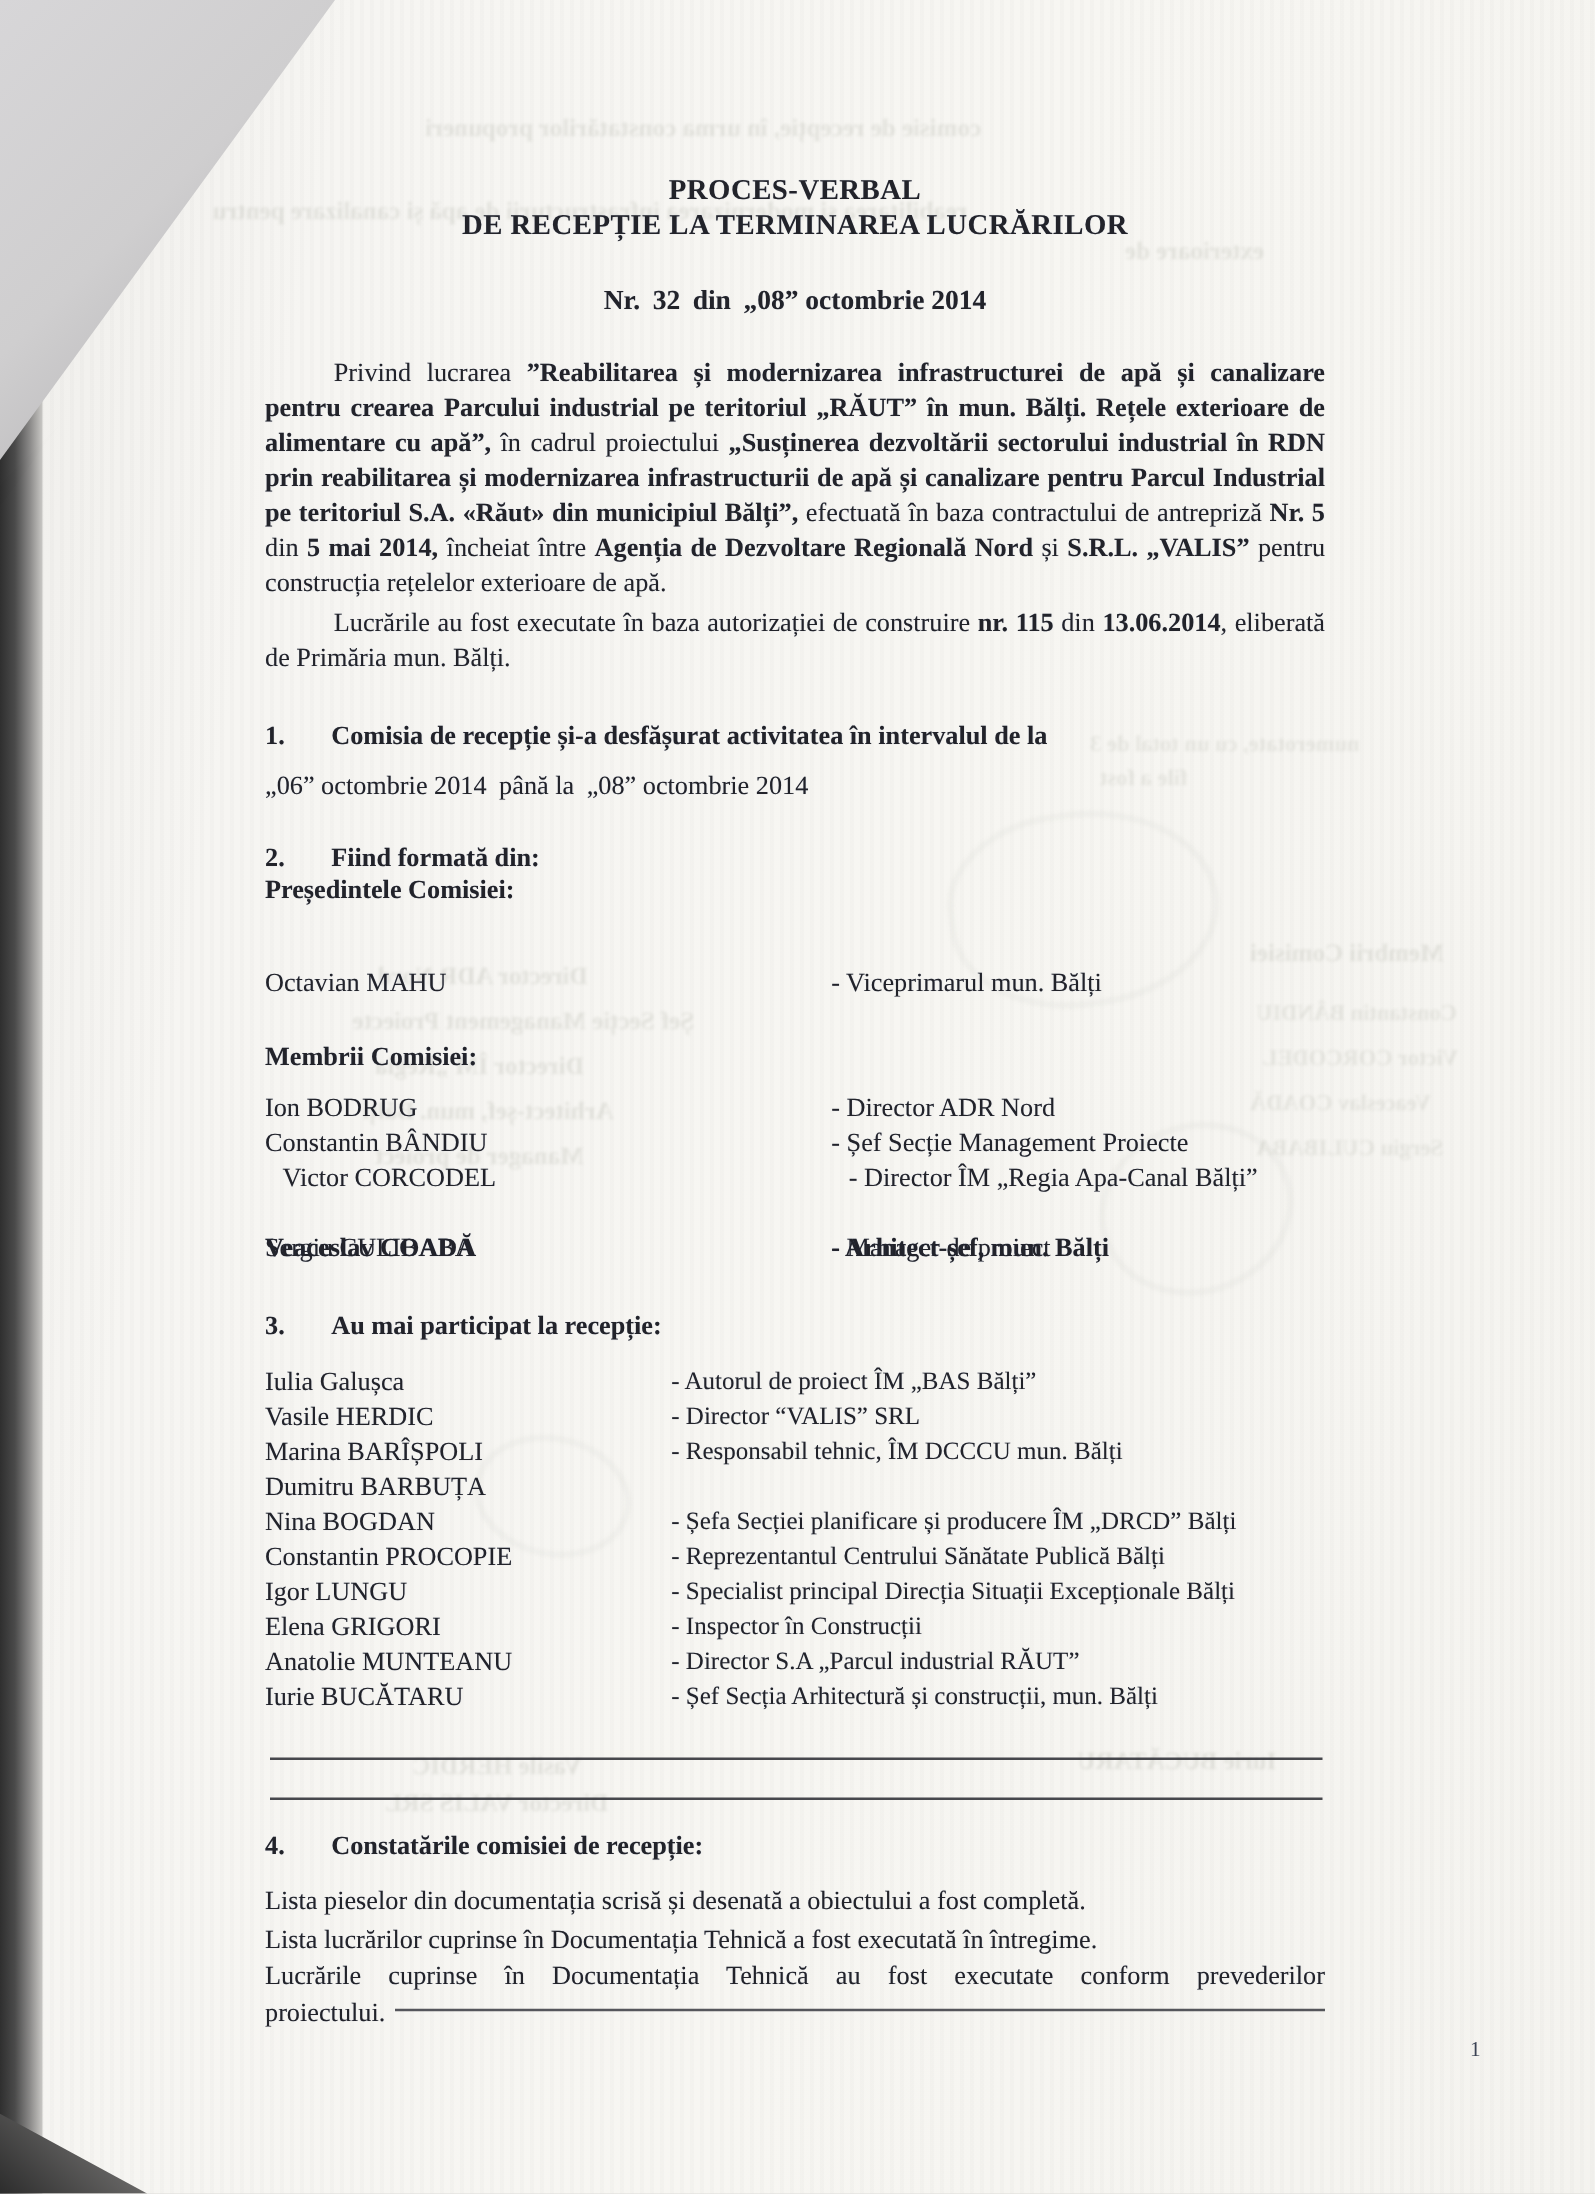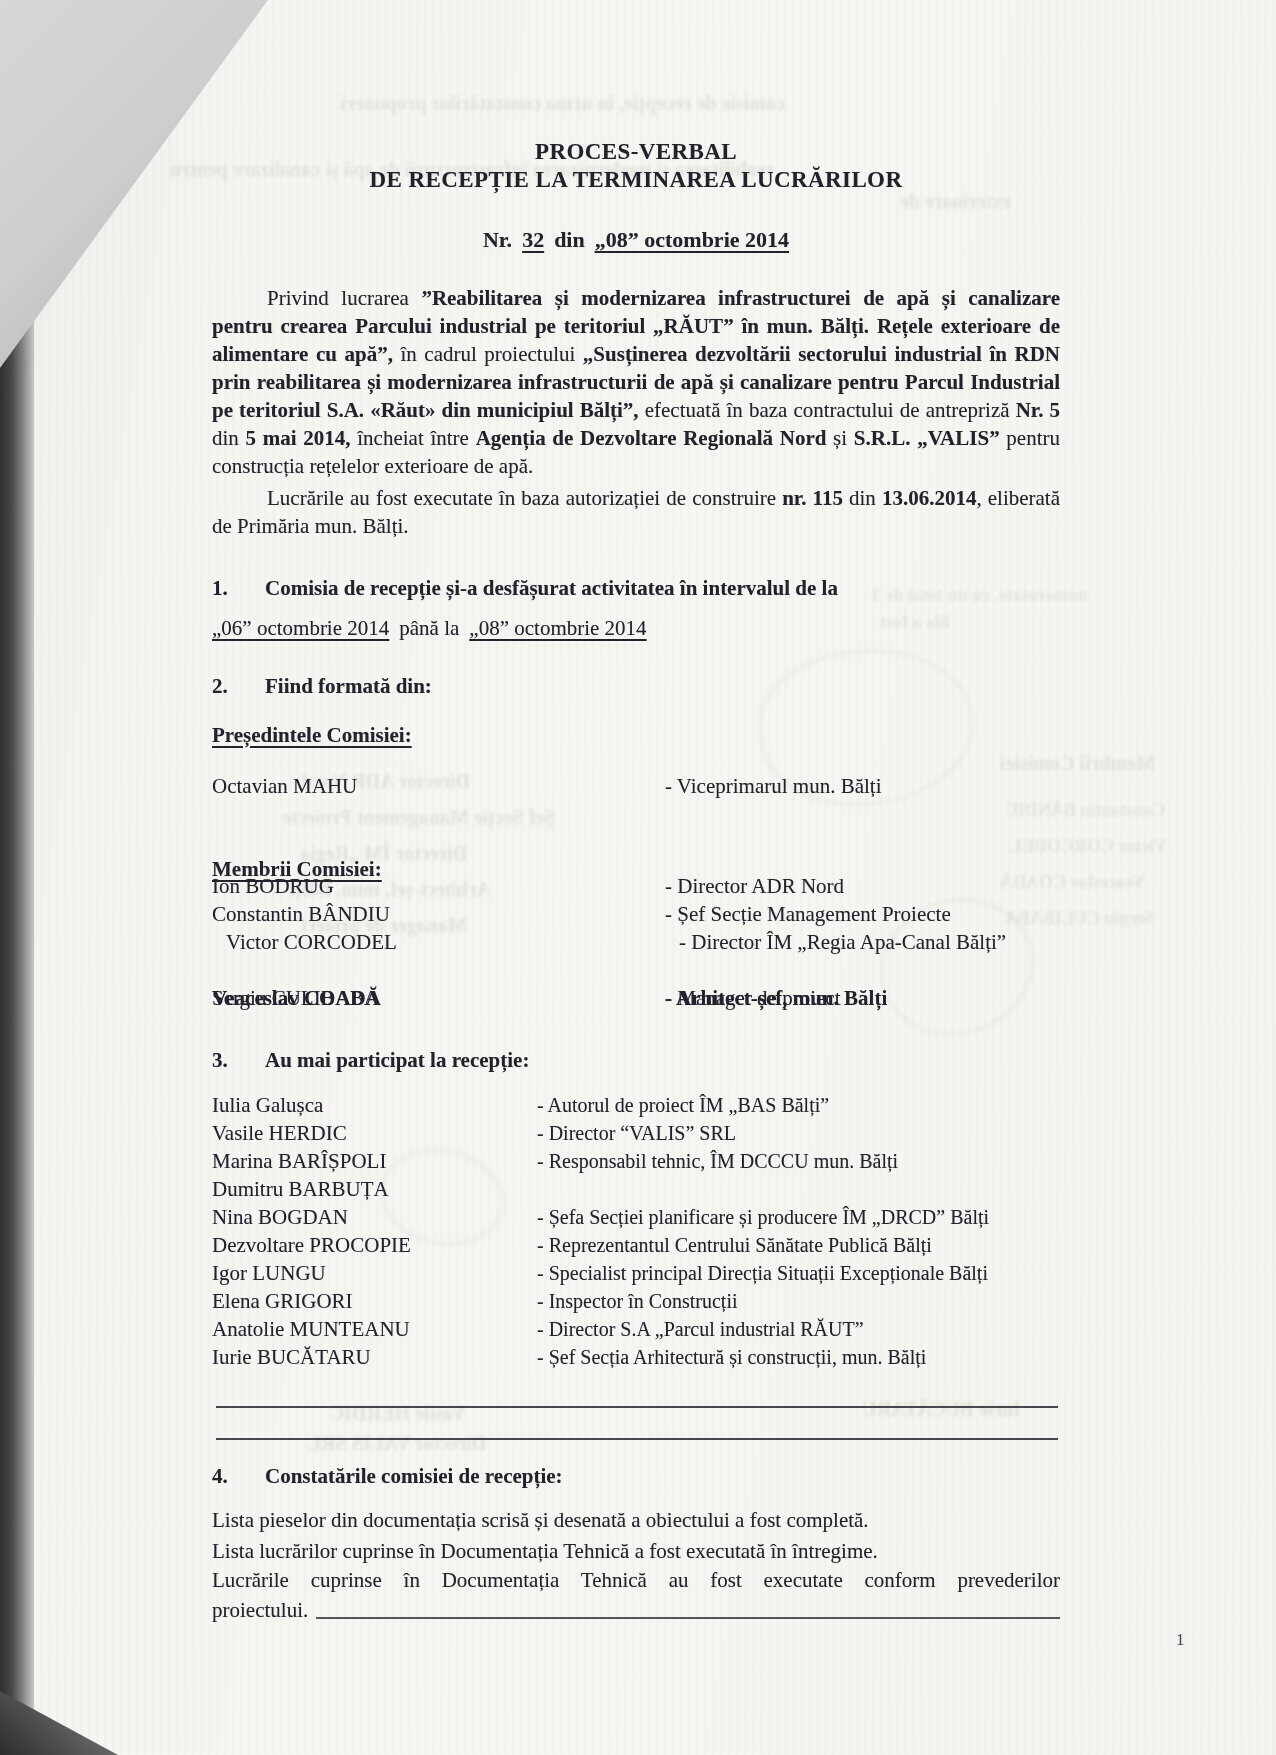--- a/index.html
+++ b/index.html
@@ -38,37 +38,37 @@
     background:linear-gradient(45deg,#2c2c2c 0%,#6c6b6a 70%,#aoa 100%);
     background:linear-gradient(45deg,#2c2c2c 0%,#6c6b6a 70%,#a8a7a4 100%);
   }
 
   .content{position:absolute;left:212px;top:0;width:848px;font-size:21px;line-height:28px;}
   .content .abs{position:absolute;left:0;width:848px;}
   .ink{color:#22232a;text-shadow:0 0 0.7px rgba(45,70,130,0.30);}
   .b{font-weight:bold;}
   .center{text-align:center;}
   .title{font-size:23px;font-weight:bold;letter-spacing:0.4px;}
-  .u2{text-decoration:underline;text-decoration-thickness:2px;text-underline-offset:4px;margin-top:24px;}
+  .u2{text-decoration-thickness:2px;text-underline-offset:4px;}
   .gap-r{margin-right:10px;}
   .gap-l{margin-left:10px;}
 
   .para{text-align:justify;text-indent:55px;}
 
   .sec{display:flex;font-weight:bold;}
   .sec-num{width:53px;flex:0 0 53px;}
 
   .prow{position:absolute;left:0;width:848px;height:28px;}
   .pname{position:absolute;left:0;white-space:nowrap;}
   .role2{position:absolute;left:453px;white-space:nowrap;}
   .role3{position:absolute;left:325px;white-space:nowrap;font-size:20px;}
 
   .rule{position:absolute;left:4px;width:842px;height:0;border-top:2px solid rgba(40,41,48,0.85);}
   .f3line{text-align:justify;text-align-last:justify;}
-  .f3tail{display:flex;align-items:flex-end;}
+  .f3tail{display:flex;align-items:center;}
   .fill-rule{flex:1;border-bottom:2px solid rgba(45,46,54,0.8);margin:0 0 5px 8px;}
 
   .pagenum{position:absolute;font-size:17px;color:#3b4354;}
 
   .ghost{
     position:absolute;transform:scaleX(-1);filter:blur(1.4px);opacity:0.14;
     color:#6e7260;font-weight:bold;white-space:nowrap;font-size:20px;pointer-events:none;
   }
   .ghost.sm{font-size:18px;opacity:0.12;}
   .stamp-ghost{
@@ -178,21 +178,21 @@
     <span class="role3">- Responsabil tehnic, ÎM DCCCU mun. Bălți</span>
   </div>
   <div class="prow" style="top:1175px;">
     <span class="pname">Dumitru BARBUȚA</span>
   </div>
   <div class="prow" style="top:1203px;">
     <span class="pname">Nina BOGDAN</span>
     <span class="role3">- Șefa Secției planificare și producere ÎM „DRCD” Bălți</span>
   </div>
   <div class="prow" style="top:1231px;">
-    <span class="pname">Dezvoltare PROCOPIE</span>
+    <span class="pname">Constantin PROCOPIE</span>
     <span class="role3">- Reprezentantul Centrului Sănătate Publică Bălți</span>
   </div>
   <div class="prow" style="top:1259px;">
     <span class="pname">Igor LUNGU</span>
     <span class="role3">- Specialist principal Direcția Situații Excepționale Bălți</span>
   </div>
   <div class="prow" style="top:1287px;">
     <span class="pname">Elena GRIGORI</span>
     <span class="role3">- Inspector în Construcții</span>
   </div>

